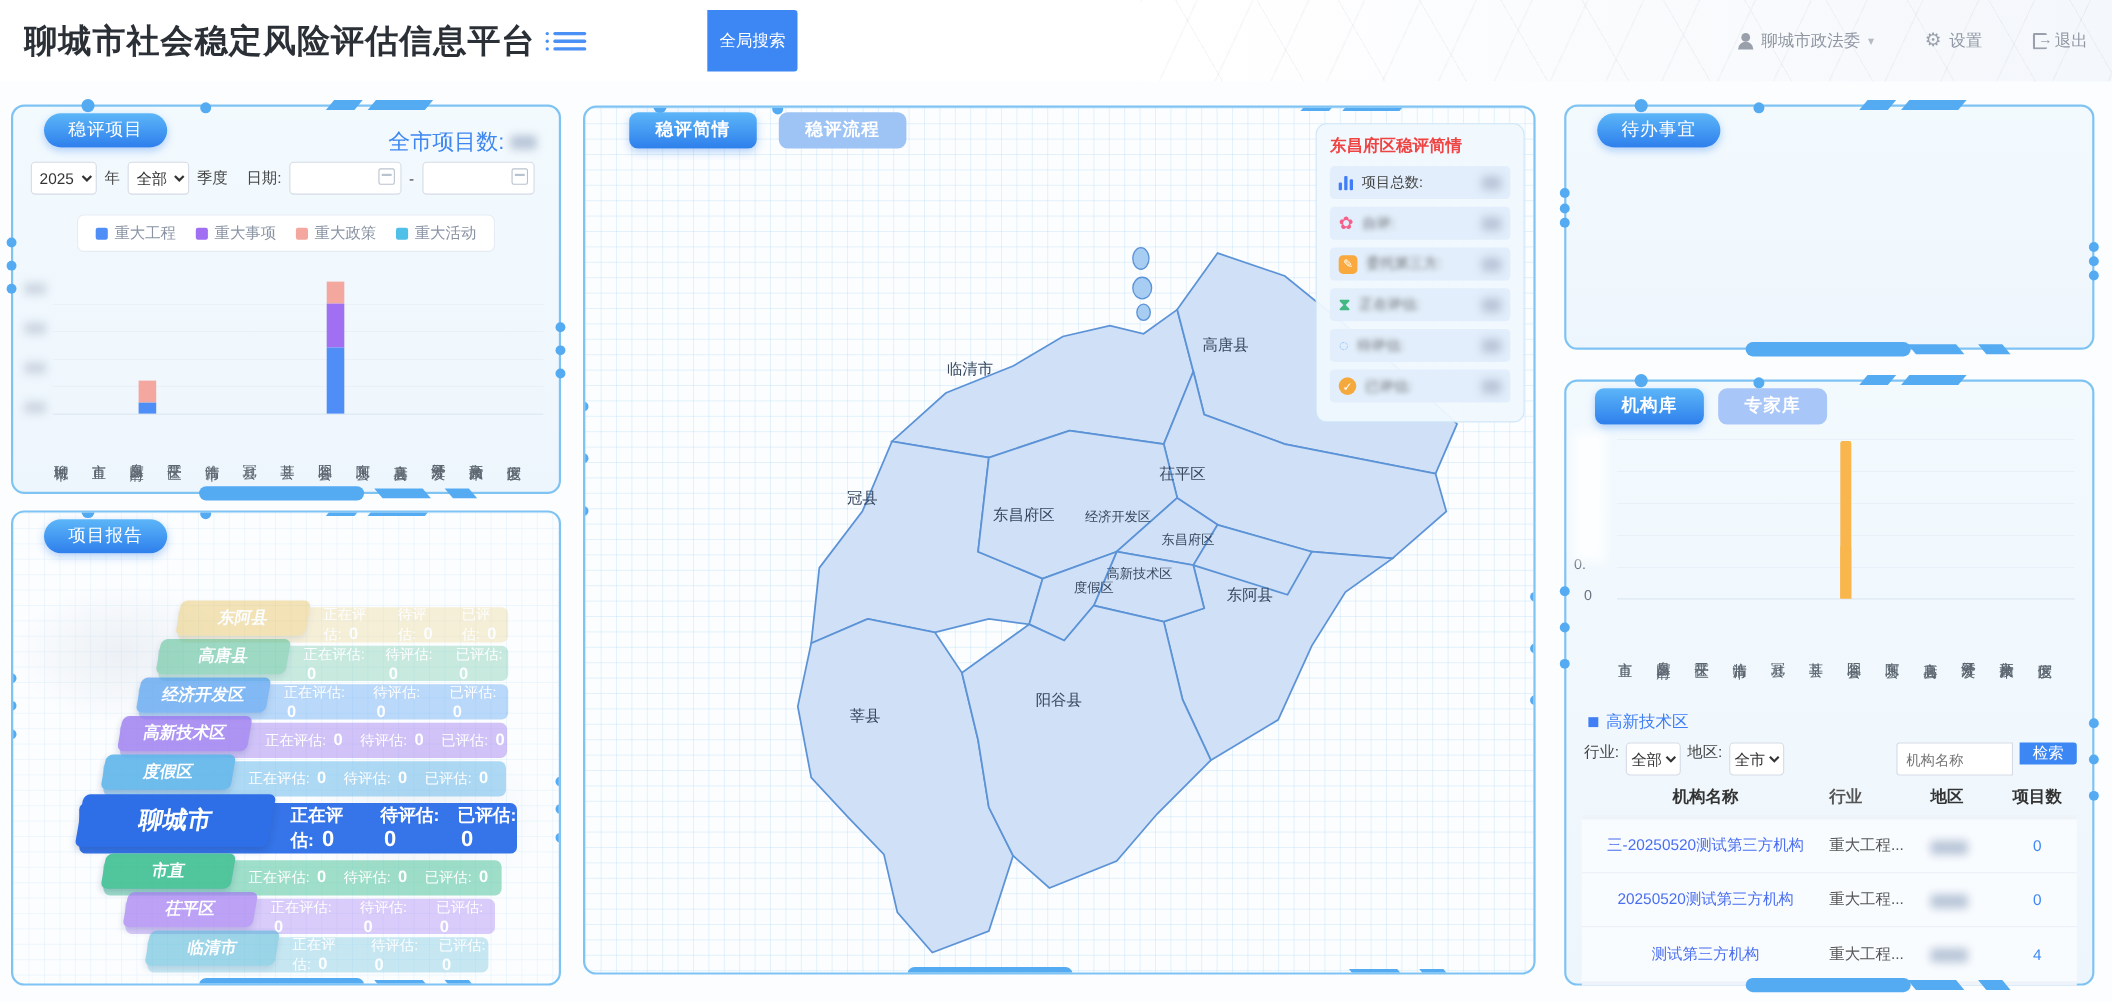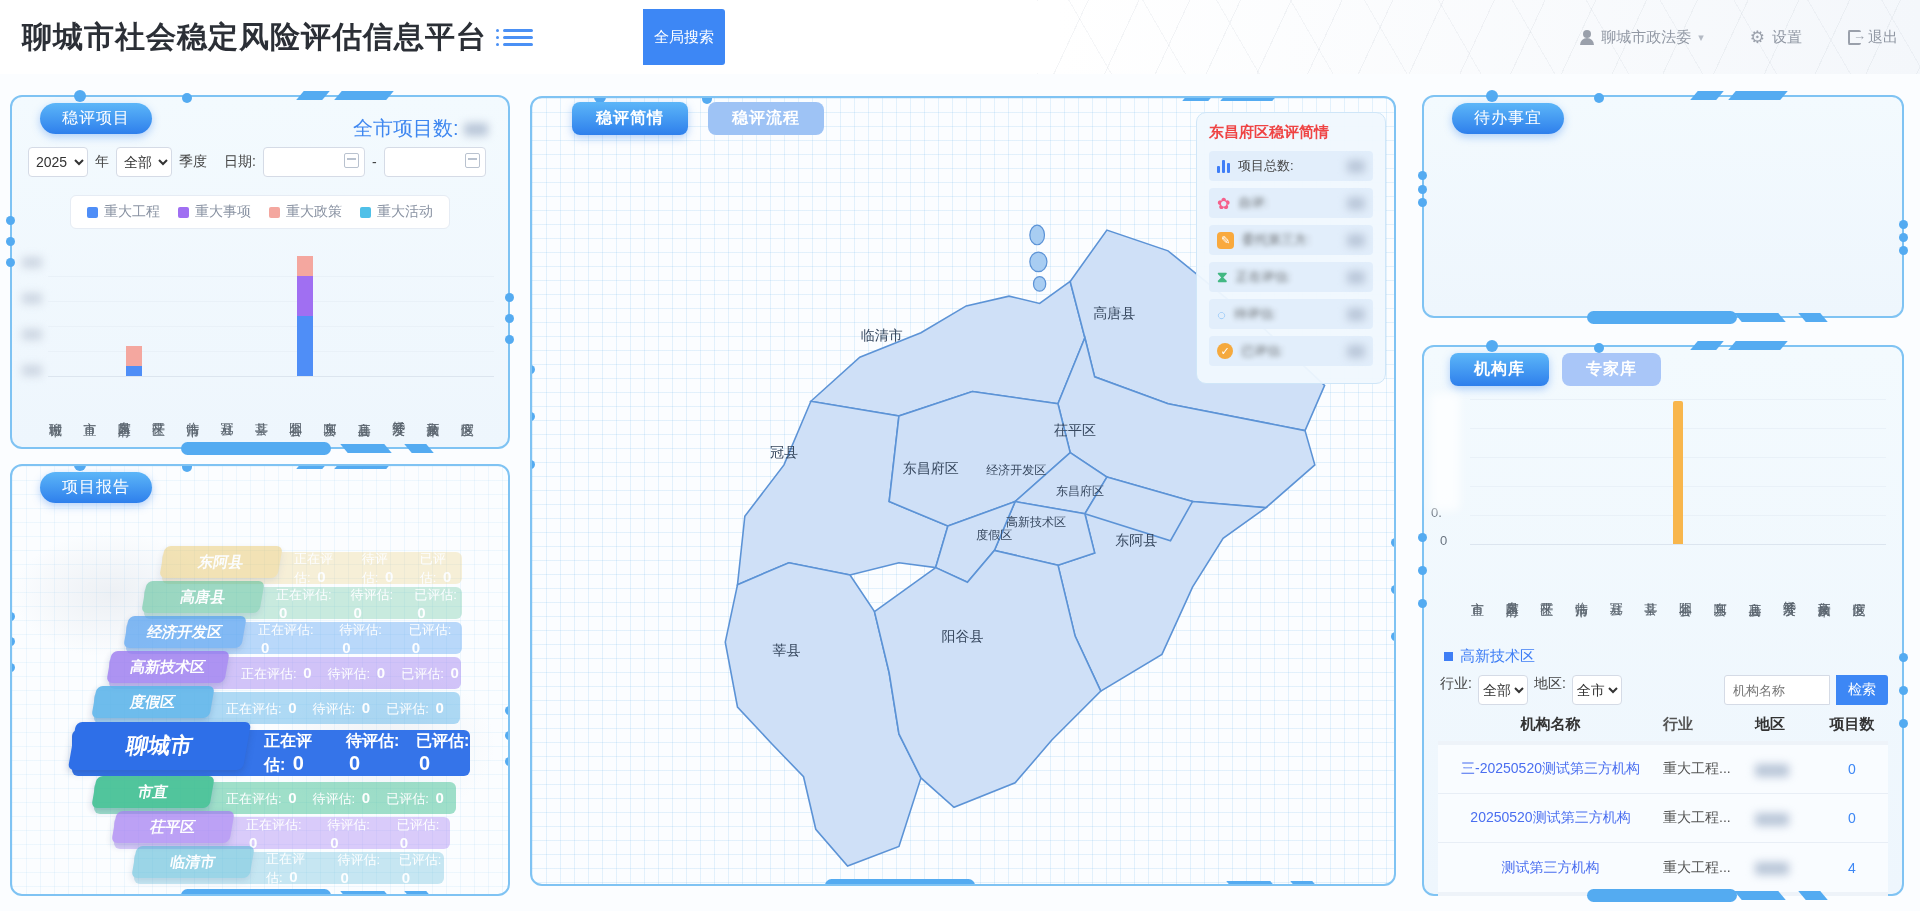--- a/index.html
+++ b/index.html
@@ -152,21 +152,21 @@
     background:rgba(255,255,255,.75); filter:blur(4px); z-index:2; border-radius:6px; }
   .org-search-title { position:absolute; left:20px; top:300px; color:#3f7ef5; font-size:15px;
     display:flex; align-items:center; gap:7px; }
   .org-search-title i { width:9px; height:9px; background:#3f7ef5; display:inline-block; }
   .org-filters { position:absolute; left:16px; right:14px; top:328px; display:flex;
     gap:6px; font-size:14px; color:#444; }
   .org-filters select { height:30px; border:1px solid #d5dbe6; border-radius:4px; background:#fff;
     font-size:14px; color:#333; }
   .org-name-input { margin-left:auto; width:106px; height:30px; border:1px solid #d5dbe6;
     border-radius:3px 0 0 3px; padding:0 8px; font-size:13px; outline:none; }
-  .org-search-btn { width:52px; height:30px; border:none; background:#3d87f5; color:#fff;
+  .org-search-btn { width:52px; height:20px; border:none; background:#3d87f5; color:#fff;
     font-size:14px; border-radius:0 3px 3px 0; cursor:pointer; }
   .org-thead { position:absolute; left:14px; right:14px; top:368px; display:flex;
     font-size:15px; font-weight:bold; color:#333; }
   .org-rows { position:absolute; left:14px; right:14px; top:394px; border-top:4px solid #eef3f9;
     border-bottom:4px solid #eef3f9; }
   .org-row { display:flex; align-items:center; height:49px; border-bottom:1px solid #e8eef6;
     background:#f9fcff; font-size:14px; }
   .org-row:last-child { border-bottom:none; }
   .c-name { flex:0 0 225px; text-align:center; }
   .c-ind { flex:0 0 92px; color:#555; }

